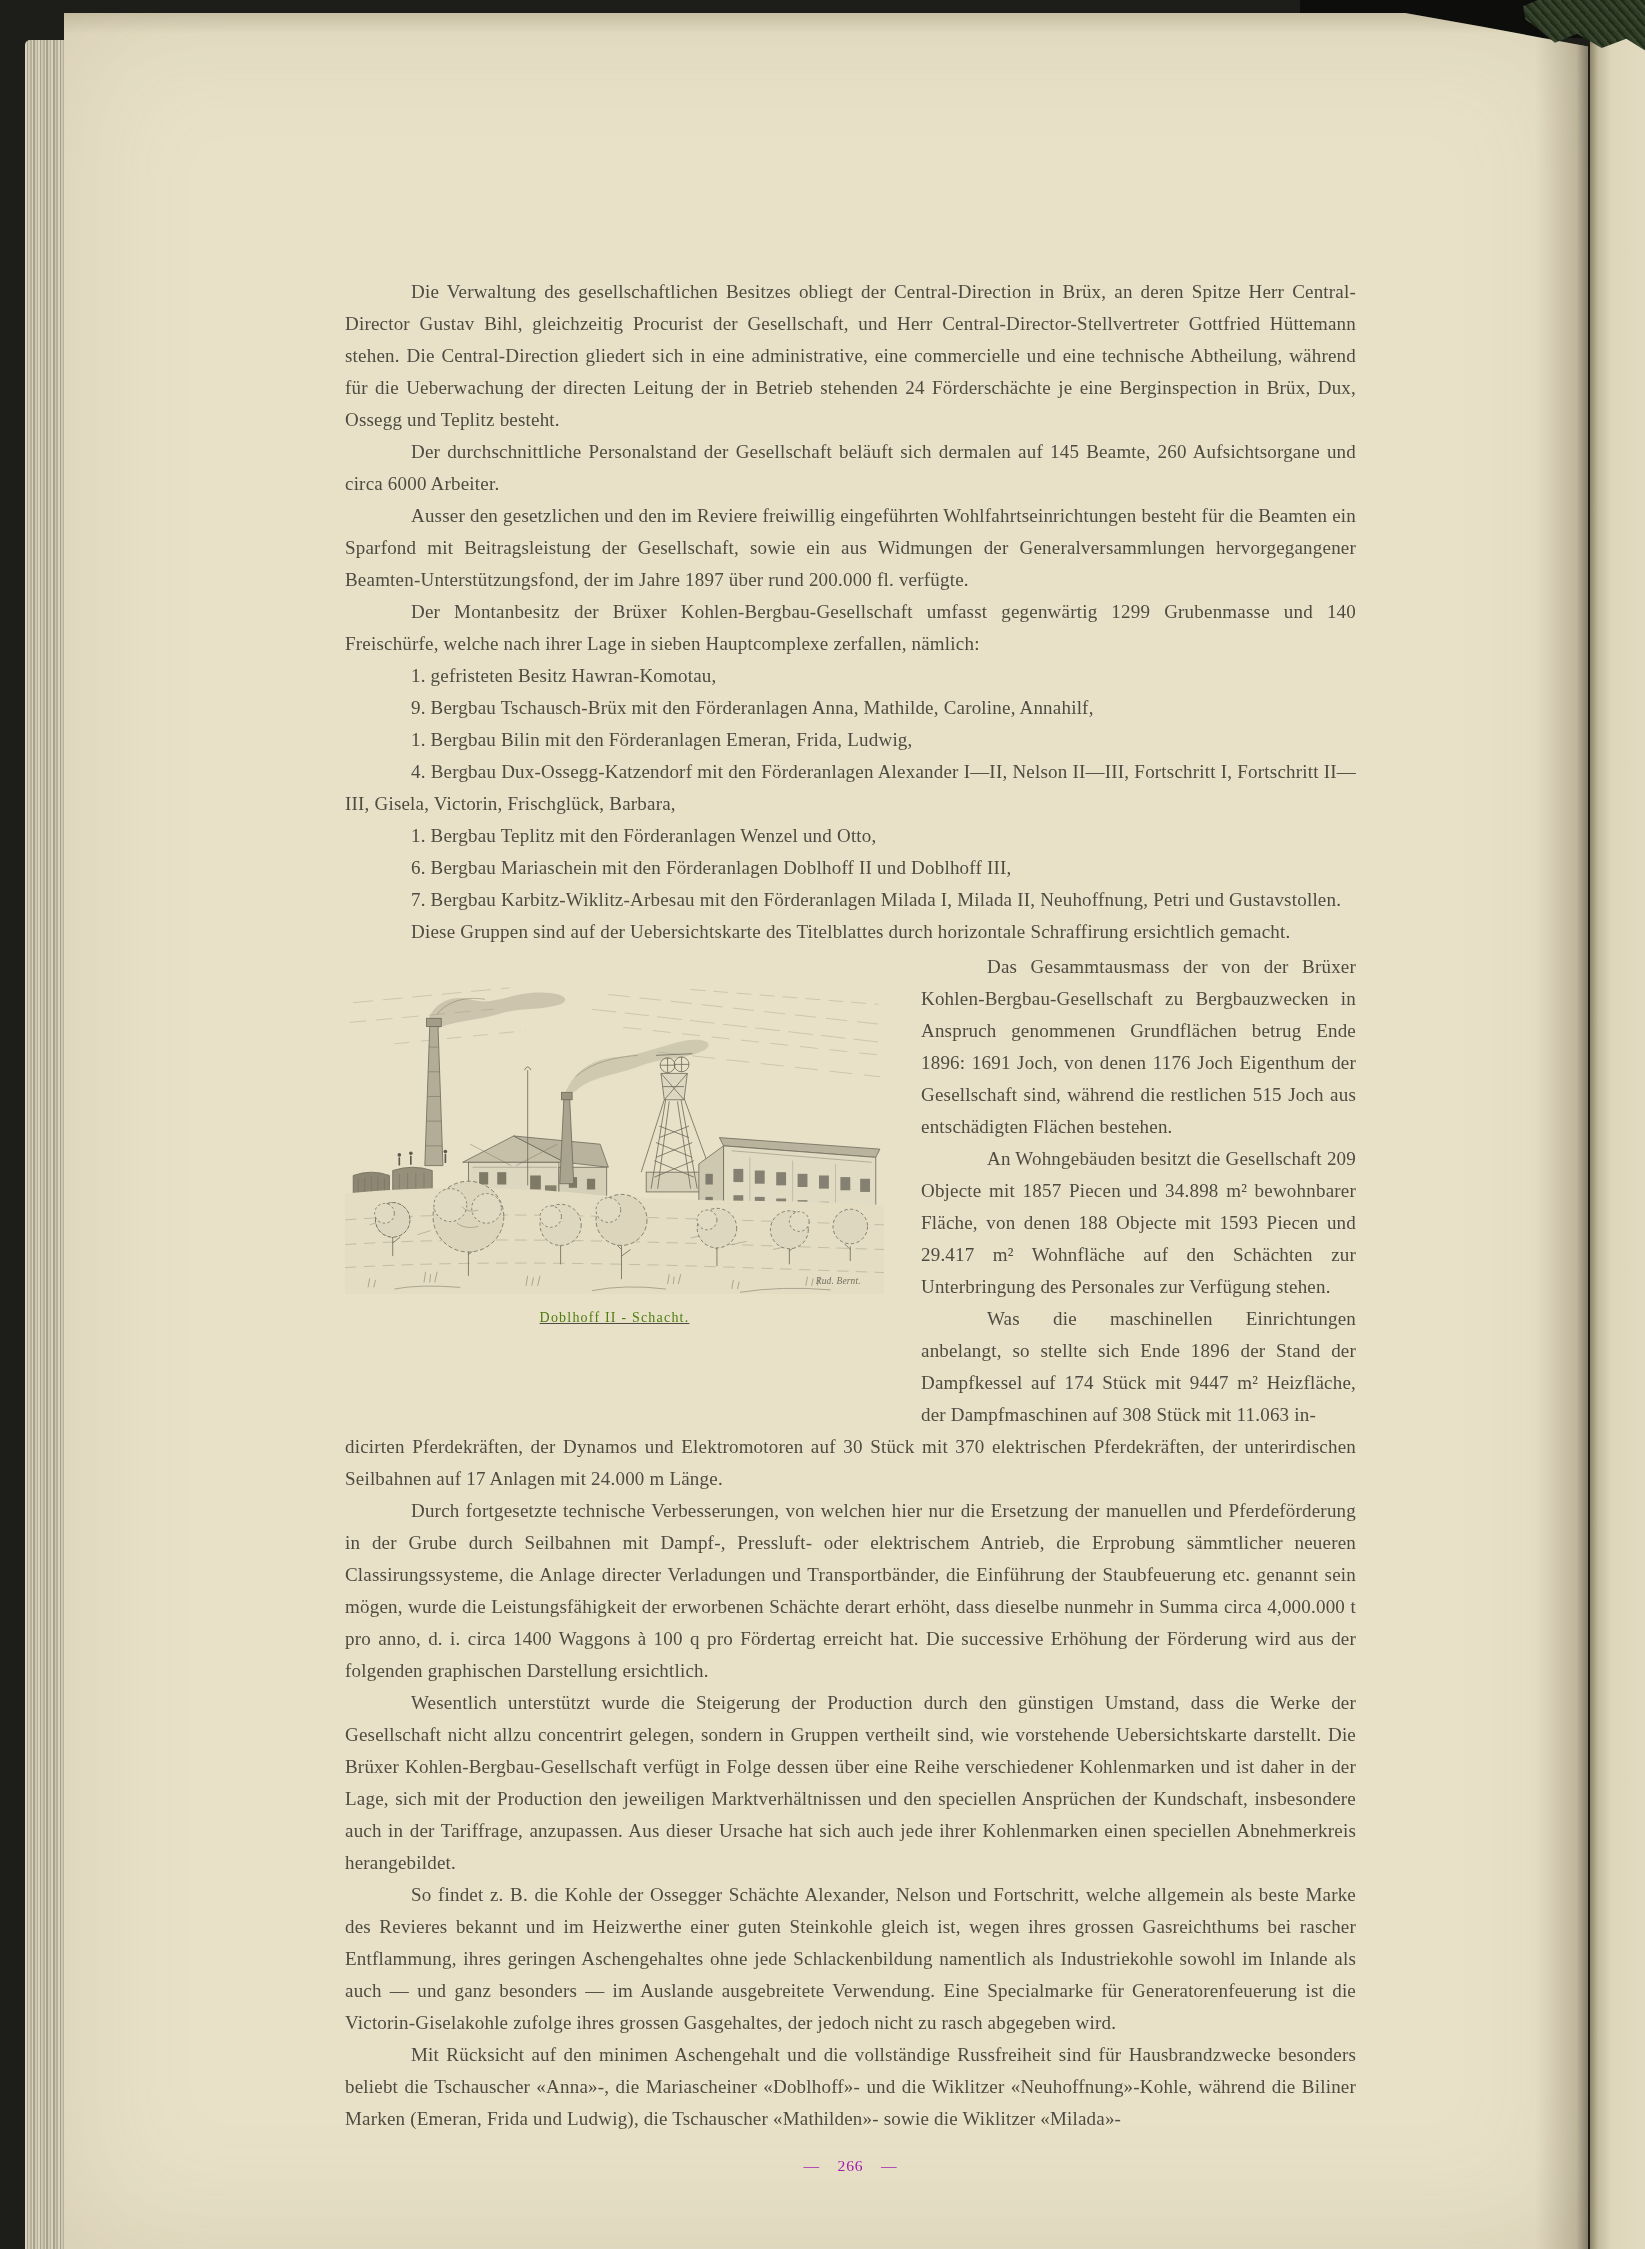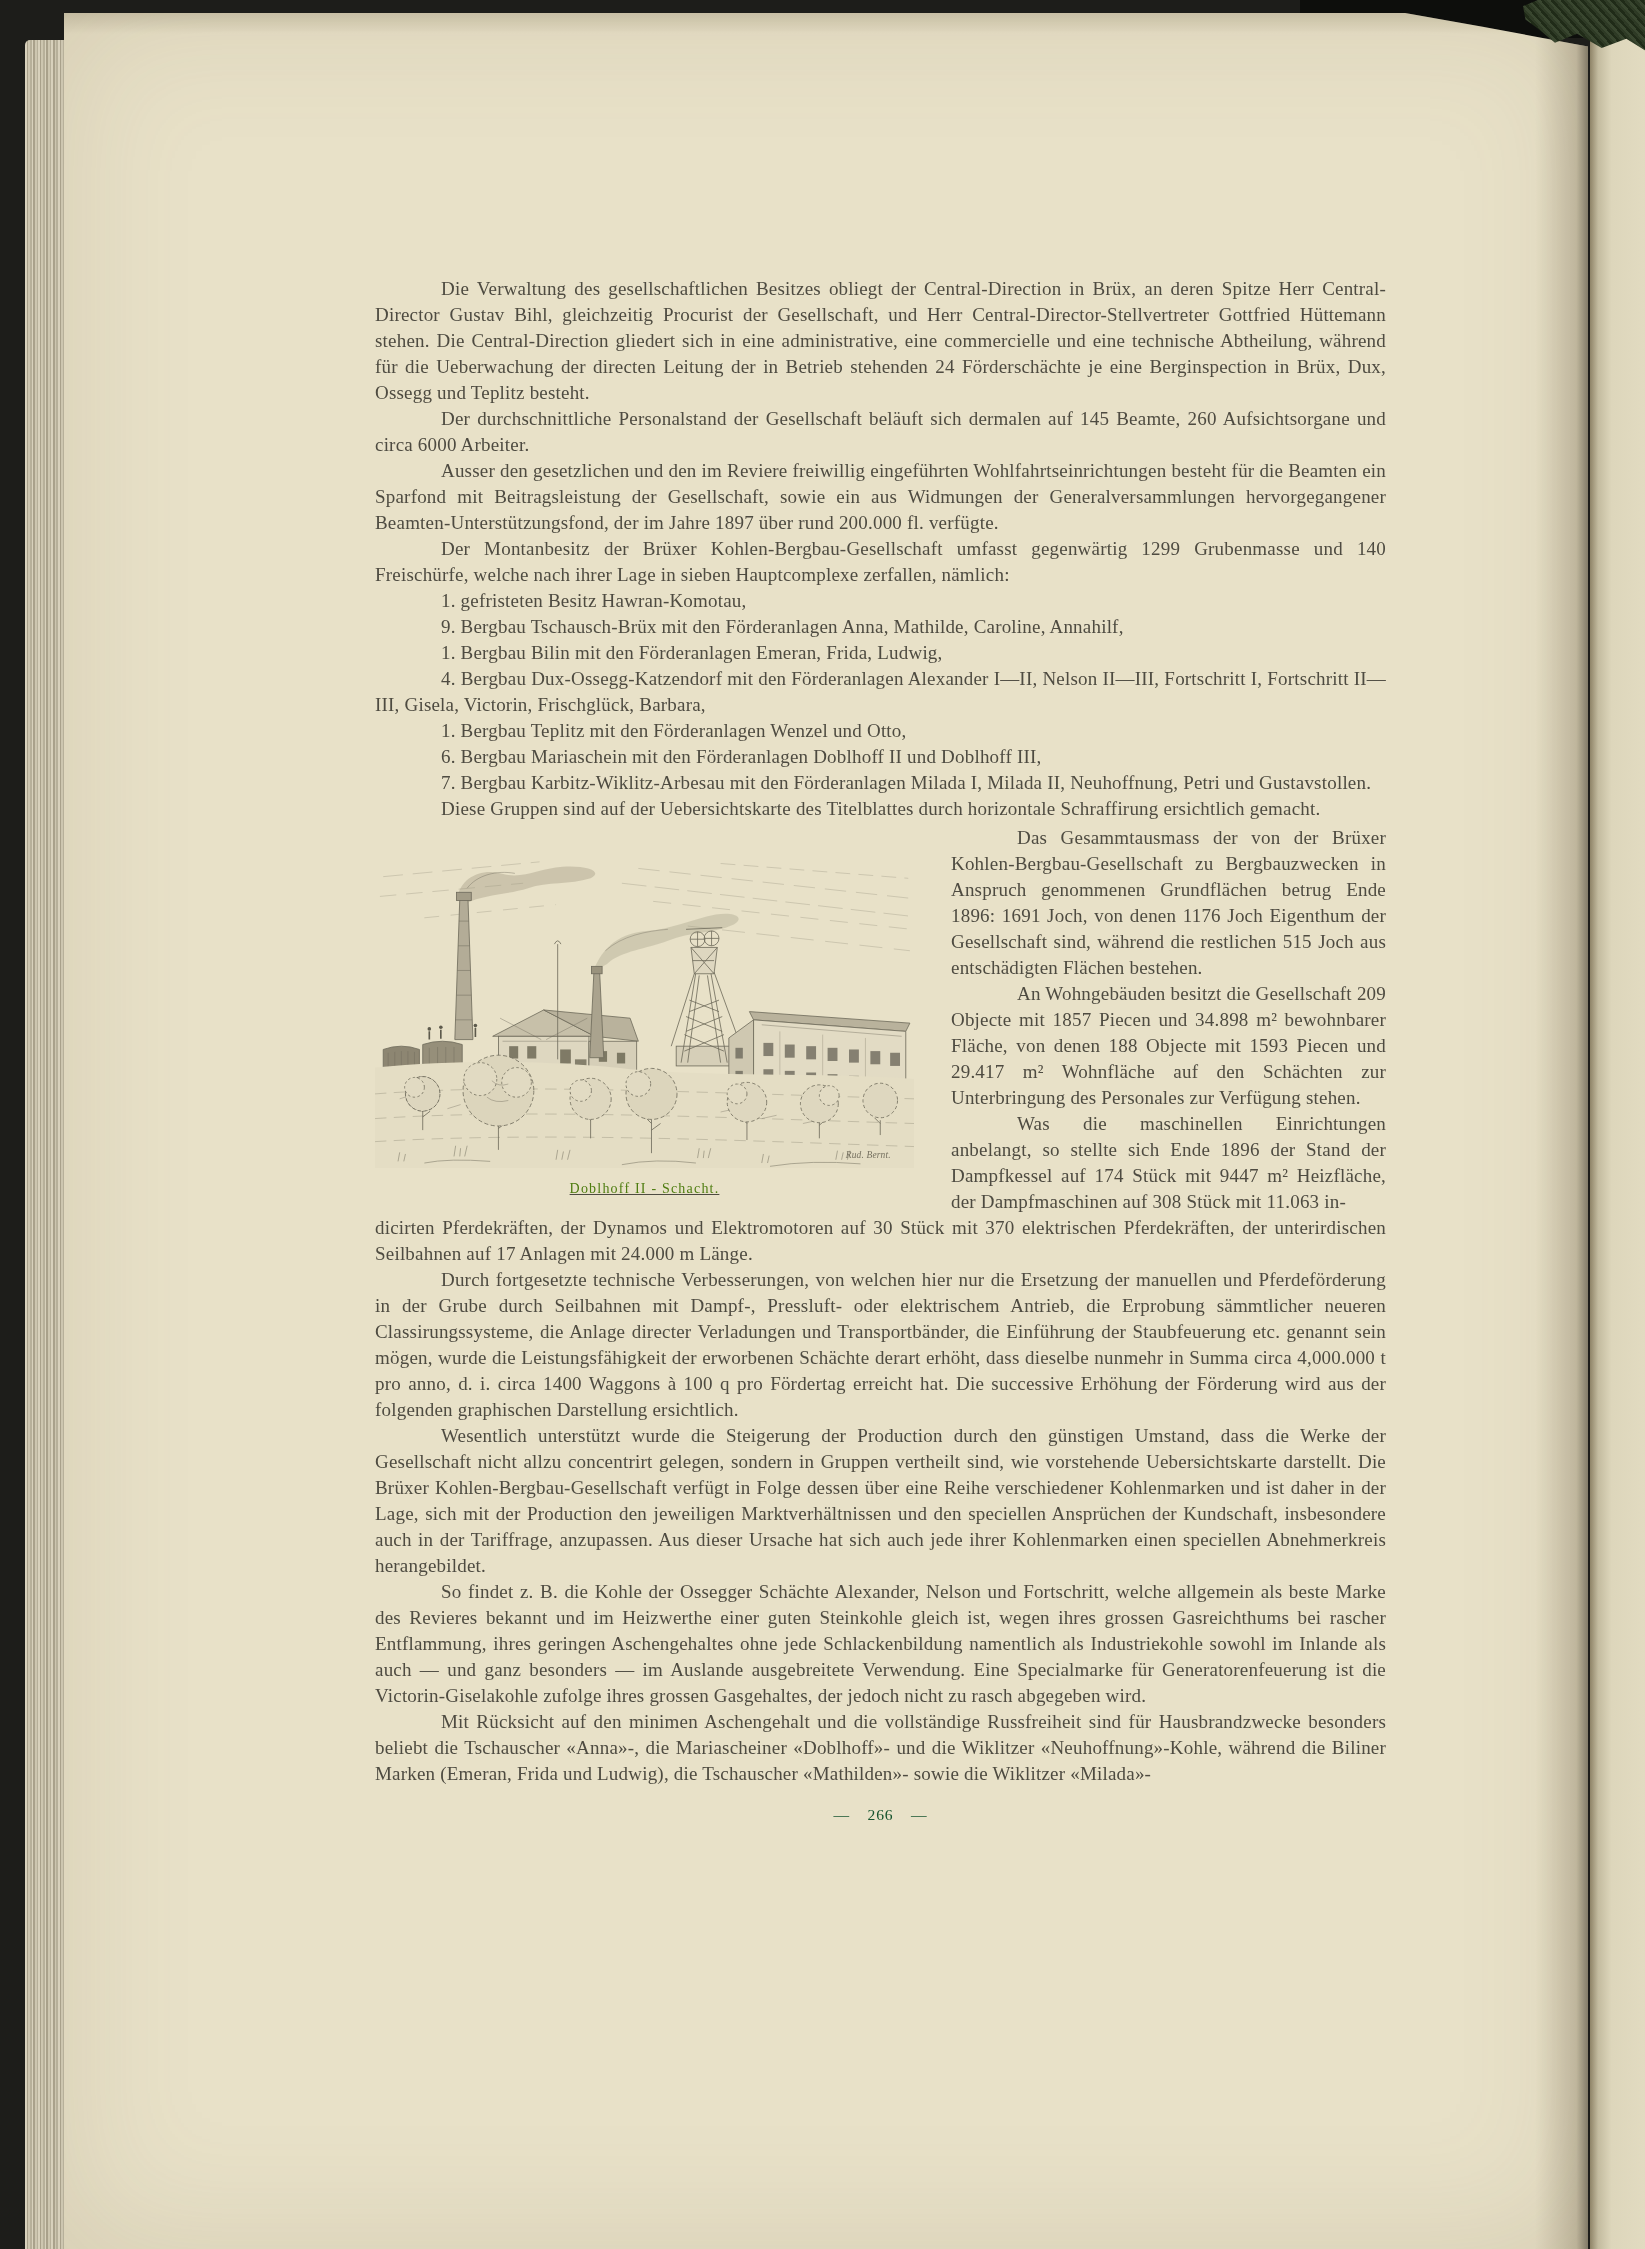--- a/index.html
+++ b/index.html
@@ -39,36 +39,35 @@
   .page::after{ 
     content:"";position:absolute;right:0;top:0;width:53px;height:100%;
     background:linear-gradient(90deg,rgba(0,0,0,0) 0,rgba(93,80,55,.25) 78%,rgba(41,34,22,.5) 100%);
   }
   .page::before{ 
     content:"";position:absolute;left:0;top:0;width:100%;height:21.4px;
     background:linear-gradient(180deg,rgba(90,78,52,.18),rgba(0,0,0,0));
   }
   .text{
     position:absolute;left:281px;top:263px;width:1011px;
-    color:#4e4b41;font-size:19px;line-height:26px;text-align:justify;
+    color:#4e4b41;font-size:19px;line-height:32px;text-align:justify;
     letter-spacing:0.2px;
-    margin-left:30px;
   }
   .text p{margin:0;text-indent:66px;}
   .text p.noindent{text-indent:0;}
   .figrow{display:flex;align-items:flex-start;margin-top:3.3px;}
   figure{margin:0;flex:0 0 539px;width:539px;padding-top:21.4px;text-decoration:underline;}
   figure svg{display:block;}
   figcaption{
     text-align:center;font-size:14px;letter-spacing:1.2px;color:#4d7c0f;
     margin-top:8.2px;text-indent:0;
   }
   .col{margin-left:37px;flex:1 1 auto;}
   .pagenum{
-    text-align:center;margin-top:15px;font-size:15.6px;color:#14532d;
+    text-align:center;margin-top:15px;font-size:15.6px;color:#a21caf;
     word-spacing:13px;letter-spacing:0.8px;
   }
   .eng{stroke:#6f6b5c;fill:none;stroke-width:1;}
 </style>
 </head>
 <body>
 
 <div class="edges"></div>
 <div class="facing"></div>
 <div class="corner-black"></div>

